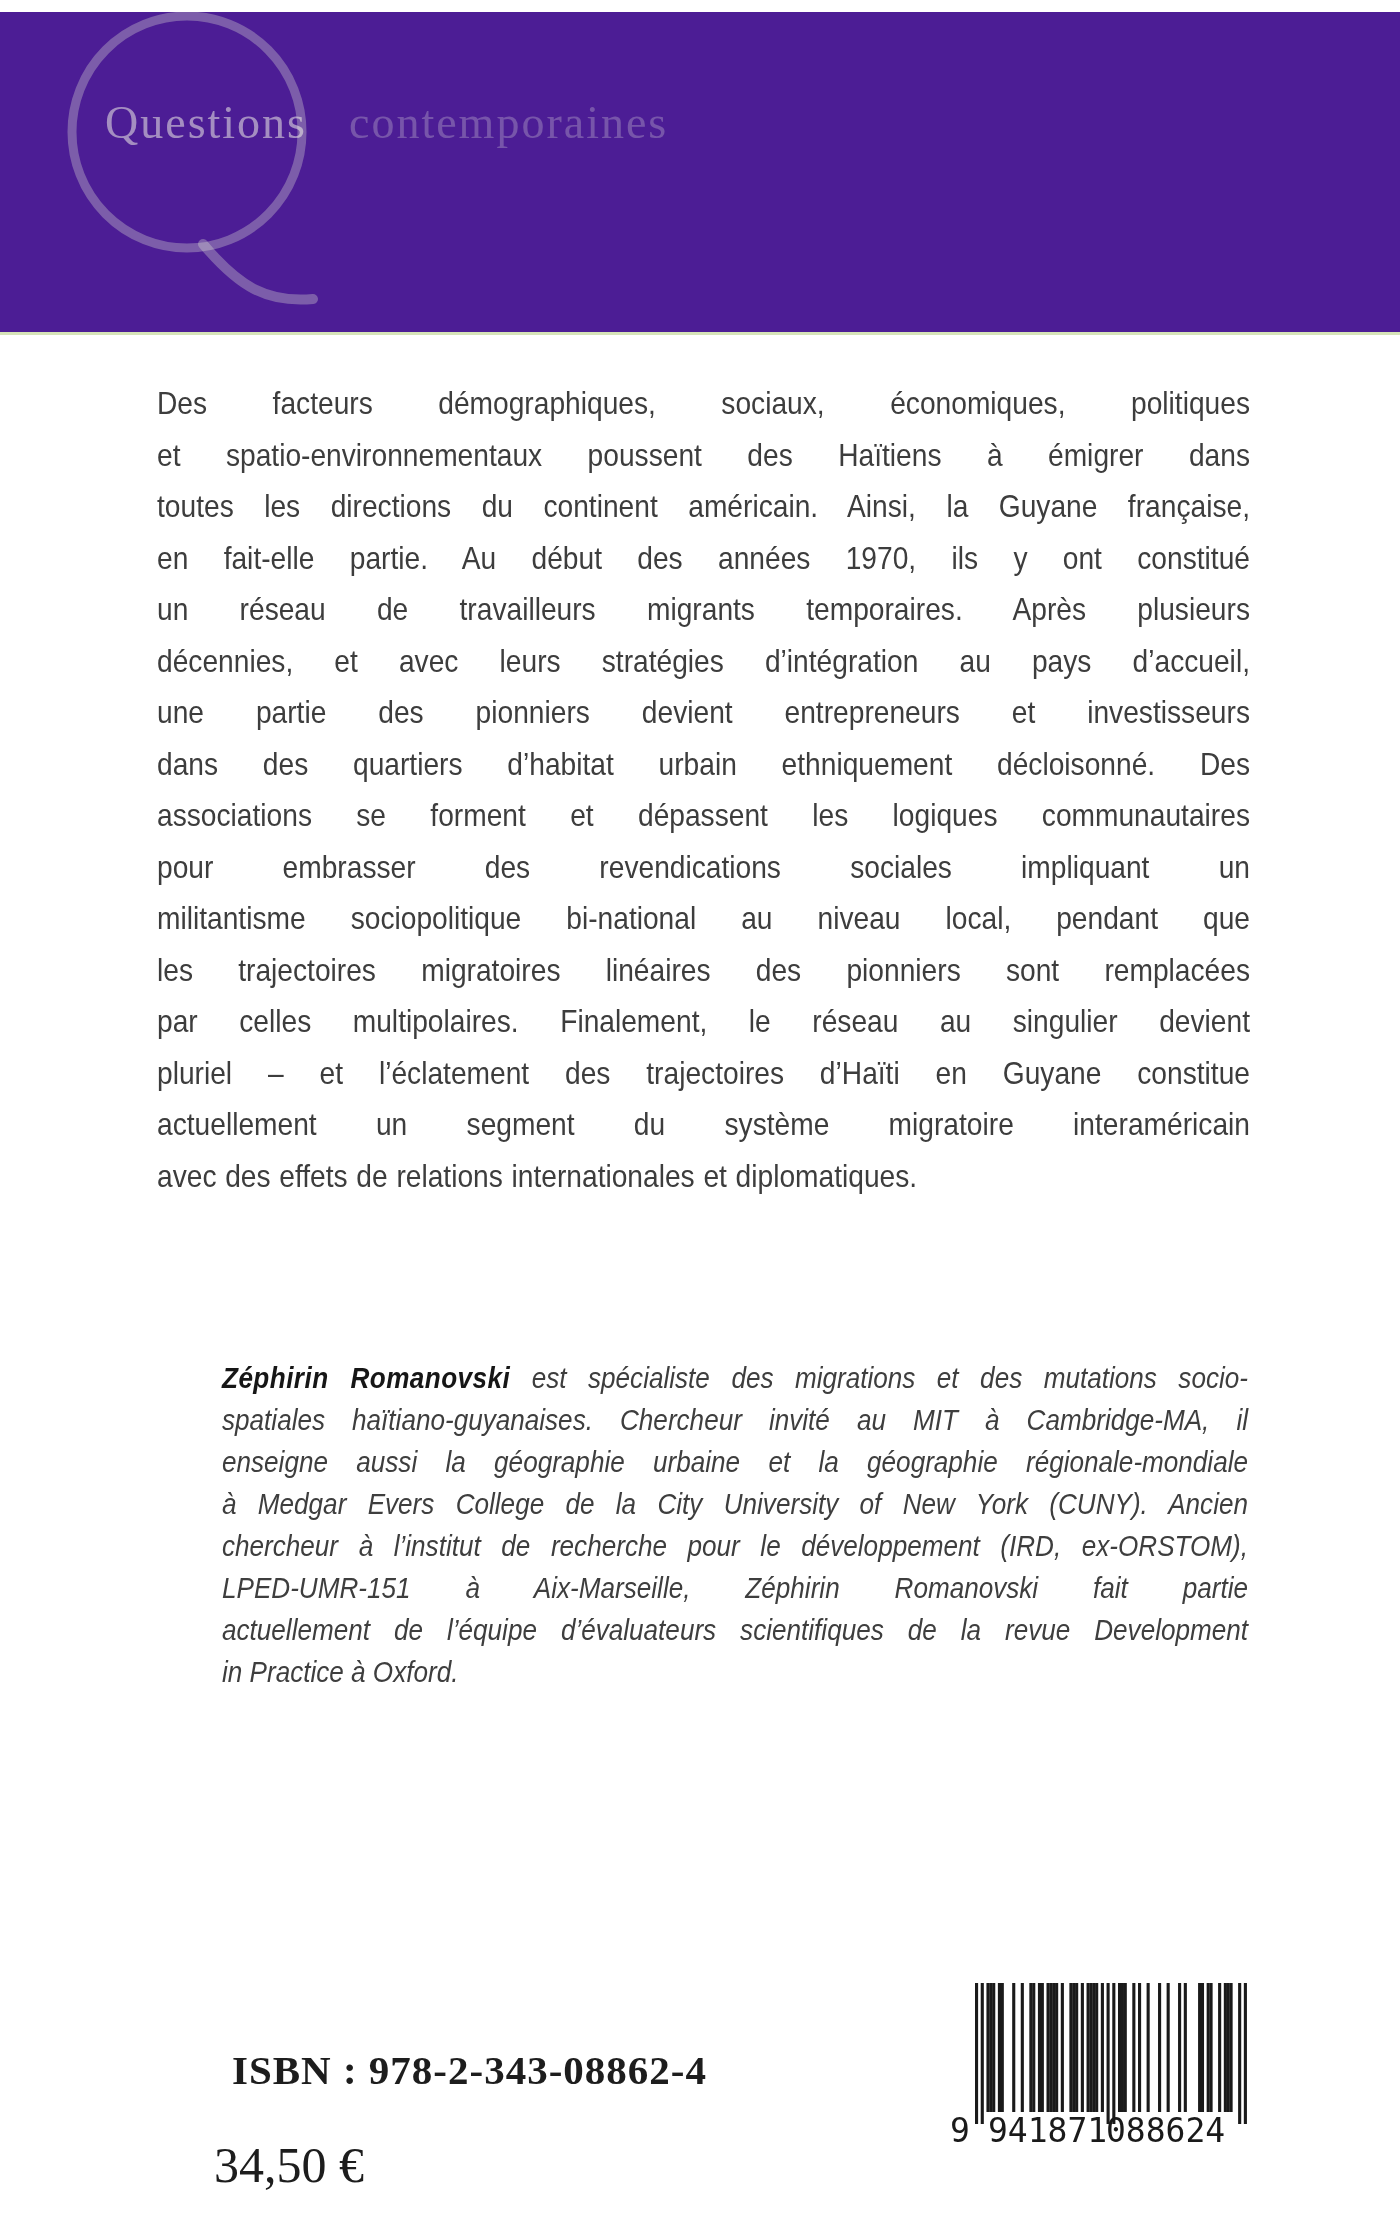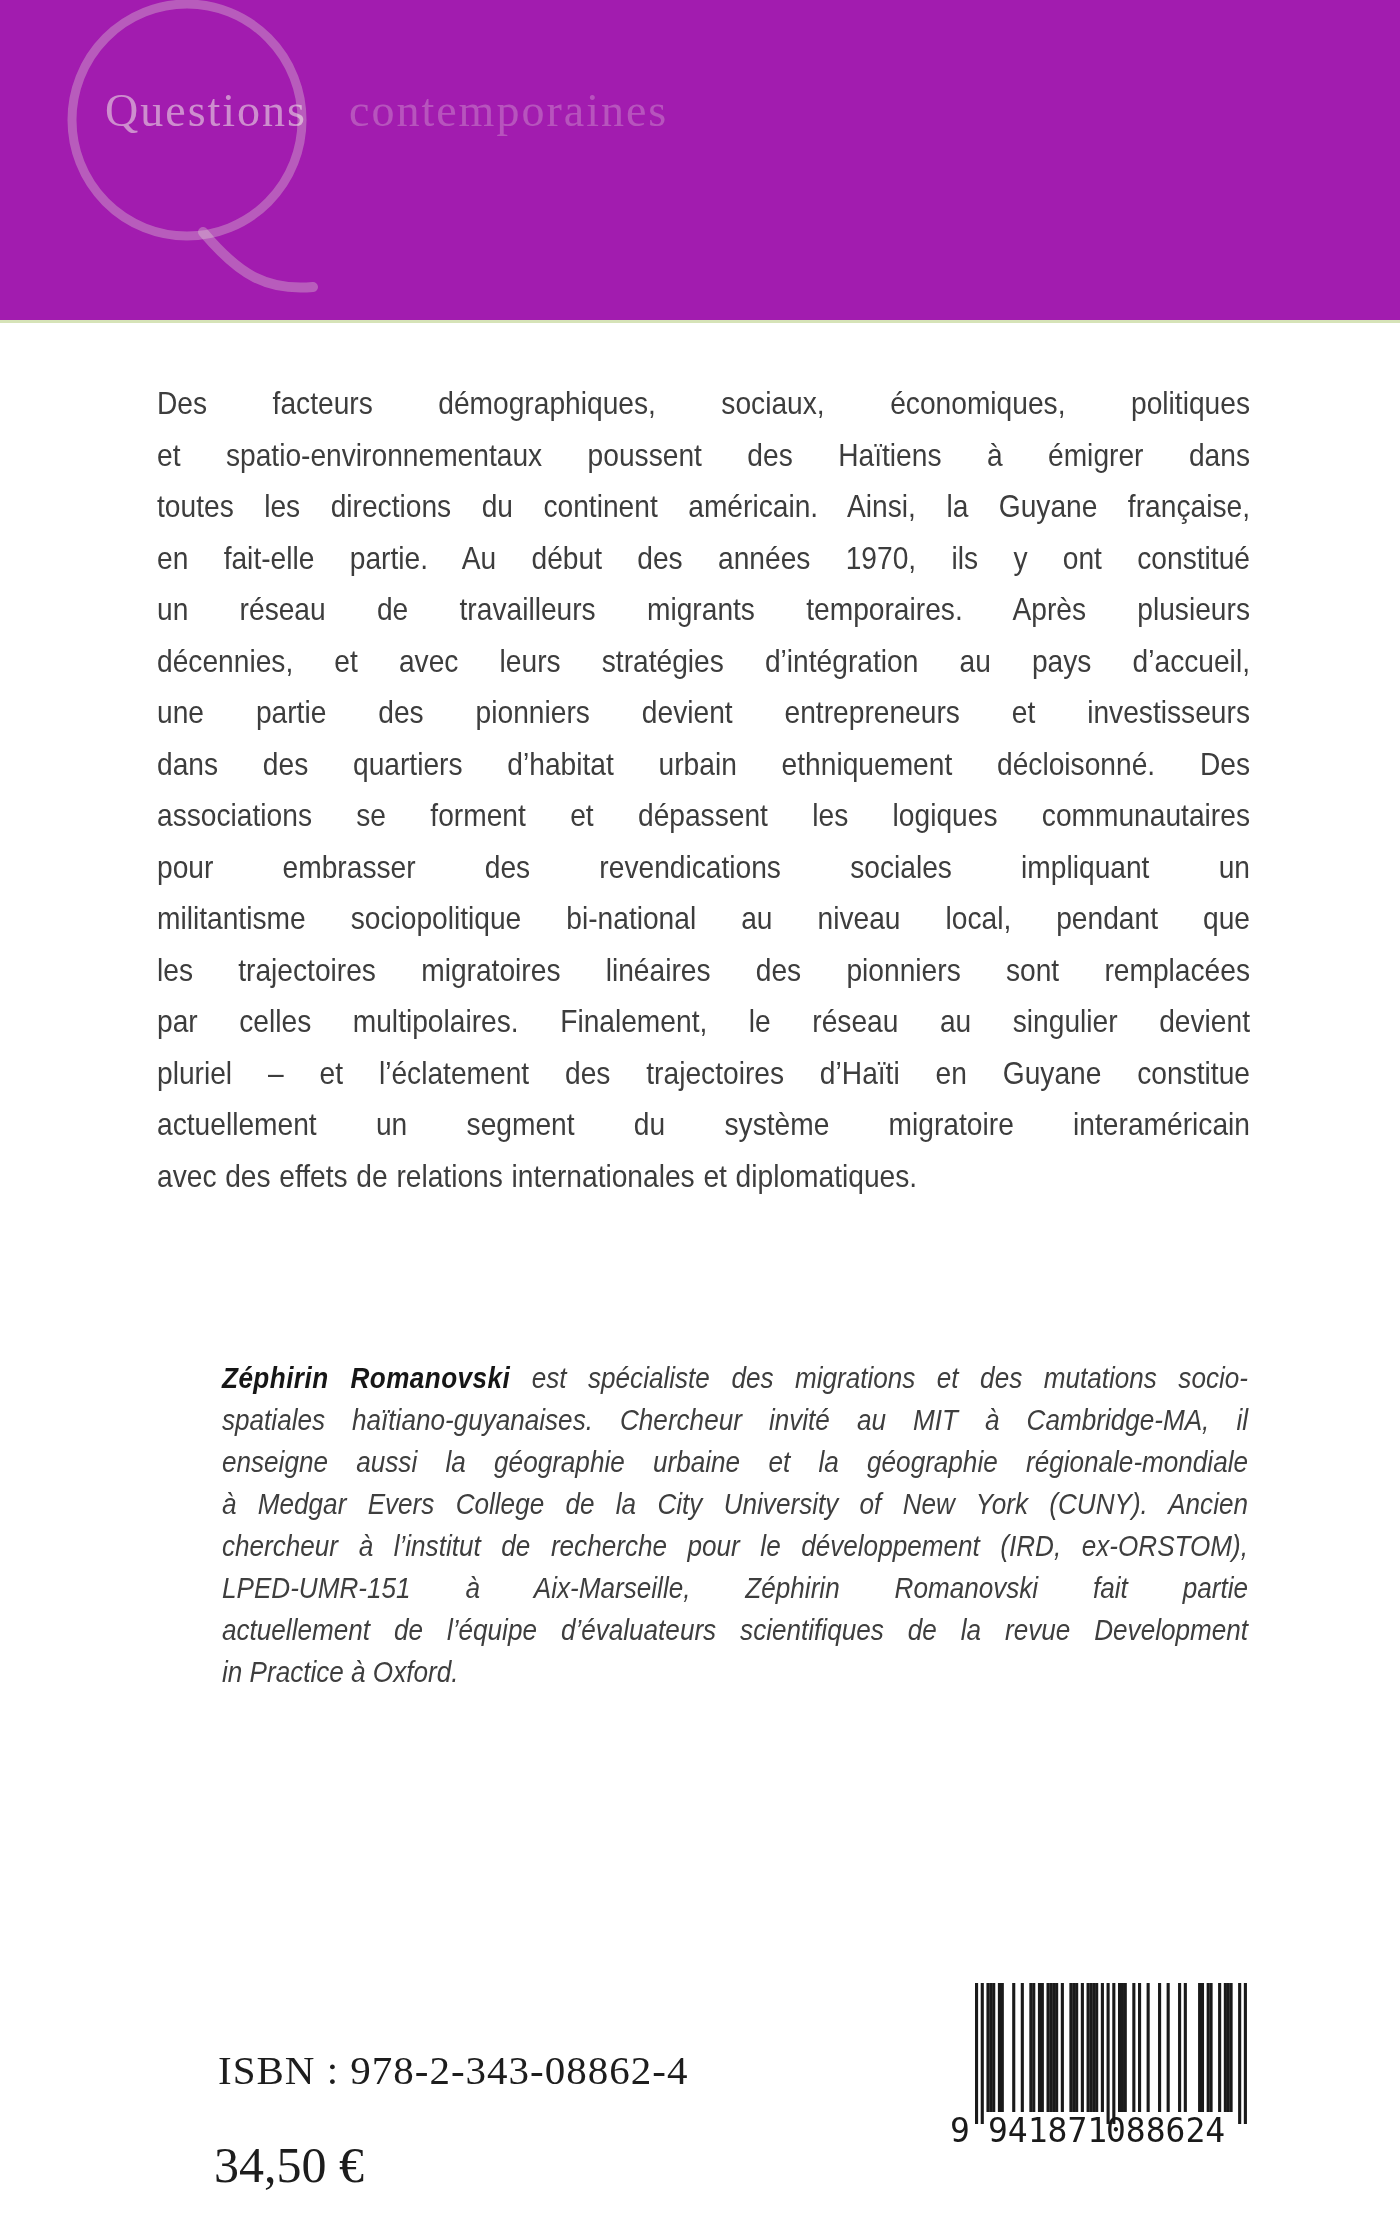--- a/index.html
+++ b/index.html
@@ -2,22 +2,22 @@
 <html><head>
 <meta charset="utf-8">
 <style>
   html,body{margin:0;padding:0;background:#9a9a9a;}
   .page{
     position:relative;width:1400px;height:2231px;background:#ffffff;
     overflow:hidden;font-family:"Liberation Sans",sans-serif;
   }
   
   .band{
-    position:absolute;left:0;top:0;width:1400px;height:320px;
-    background:#a21caf;border-bottom:3px solid #d6e3b8;
+    position:absolute;left:0;top:12px;width:1400px;height:320px;
+    background:#4c1d95;border-bottom:3px solid #d6e3b8;
   }
   .qmark{position:absolute;left:0;top:0;pointer-events:none;}
   .collection{
     position:absolute;left:105px;top:88px;white-space:nowrap;
     font-family:"Liberation Serif",serif;font-size:46px;line-height:46px;
     letter-spacing:2px;font-weight:400;
   }
   .collection .w1{color:rgba(245,248,233,0.52);margin-right:42px;}
   .collection .w2{color:rgba(245,248,233,0.26);}
   .title{
@@ -37,22 +37,22 @@
   
   .bio{
     position:absolute;left:222px;top:1357px;width:1140px;
     transform:scaleX(0.90);transform-origin:0 0;
     font-style:italic;font-size:29px;line-height:42px;color:#3e3e3e;
   }
   .bio .jline{height:42px;}
   .bio b{font-weight:bold;letter-spacing:0.5px;color:#161616;}
   
   .isbn{
-    position:absolute;left:218px;top:2046px;
-    font-family:"Liberation Serif",serif;font-size:41px;color:#1d1d1d;letter-spacing:1px;
+    position:absolute;left:232px;top:2046px;
+    font-family:"Liberation Serif",serif;font-size:41px;color:#1d1d1d;letter-spacing:1px;font-weight:bold;
   }
   .price{
     position:absolute;left:214px;top:2096px;
     font-family:"Liberation Serif",serif;font-size:50px;color:#1d1d1d;margin-top:40px;
   }
   .barcode{position:absolute;left:948px;top:1983px;width:302px;height:162px;}
   .barcode svg{position:absolute;left:27px;top:0;fill:#1a1a1a;}
   .bd{
     position:absolute;top:131px;color:#1a1a1a;
     font-family:"DejaVu Sans Mono",monospace;font-size:33px;line-height:33px;

